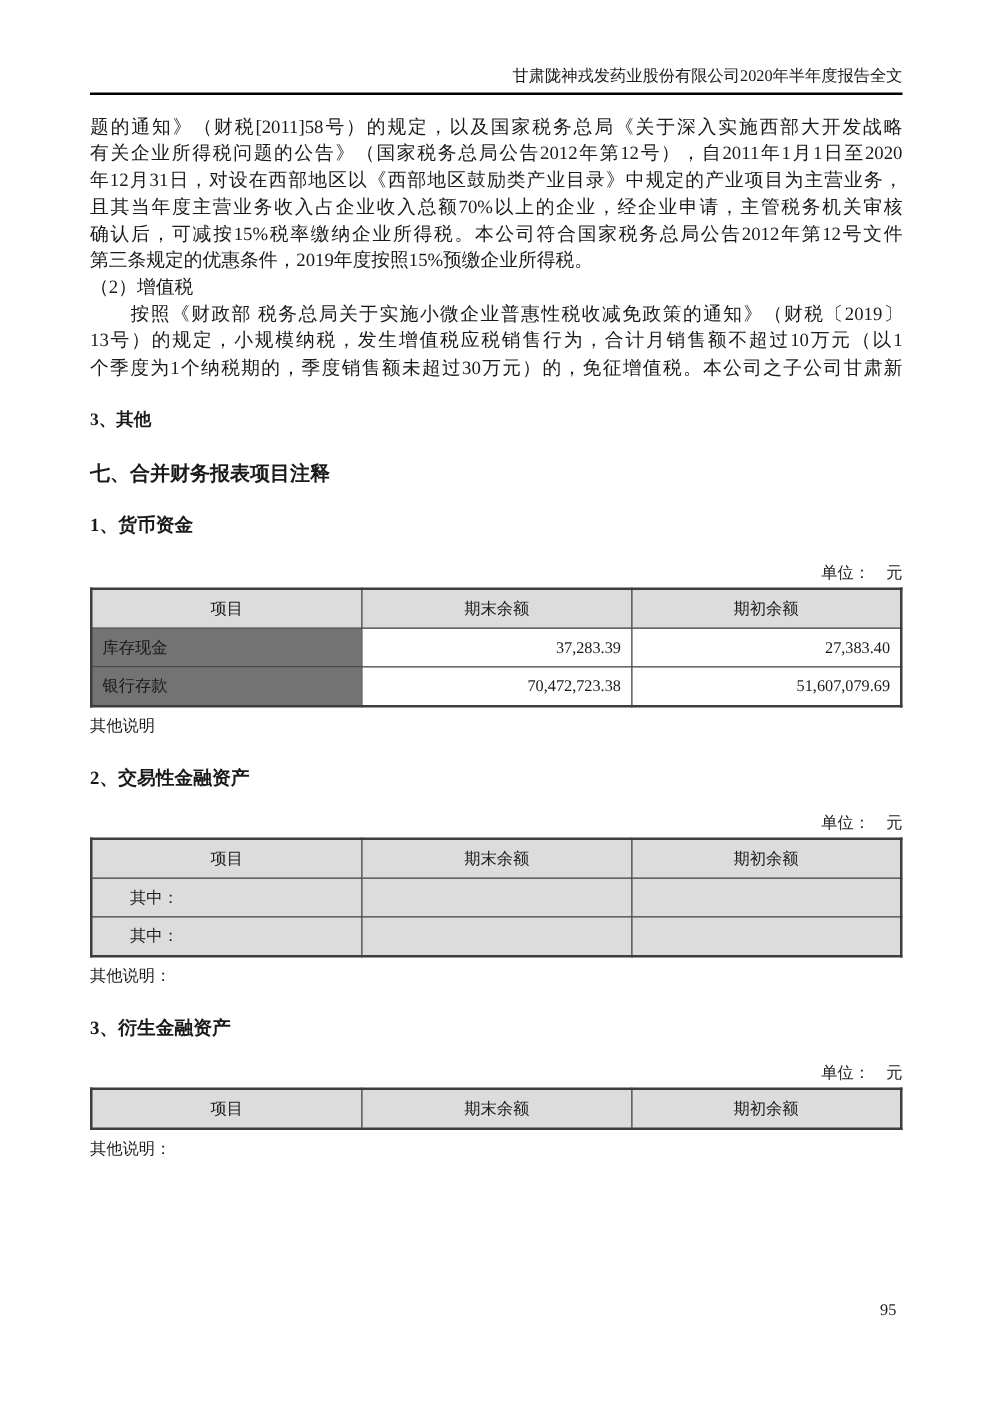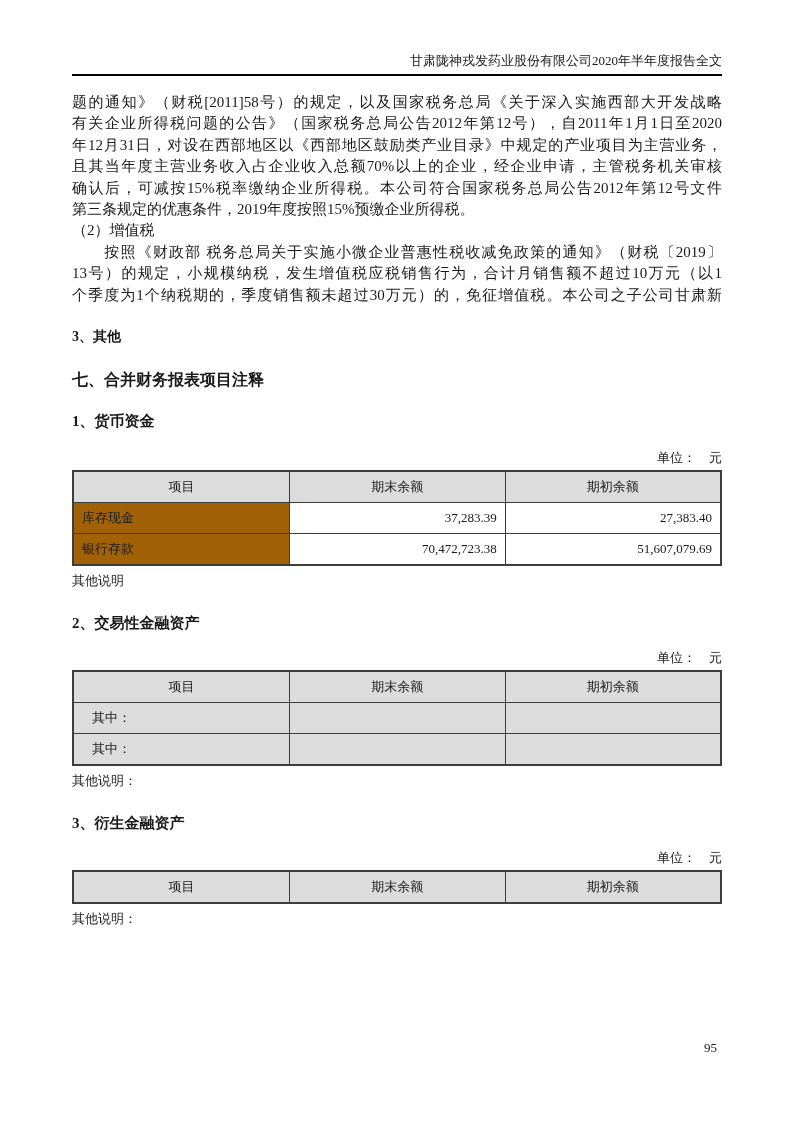--- a/index.html
+++ b/index.html
@@ -43,22 +43,22 @@
     text-align:center;
     border:1px solid #3d3d3d;
     padding:6px 8px;
     height:28px;
   }
   table.fin td {
     border:1px solid #3d3d3d;
     padding:6px 8px;
     height:29px;
   }
-  table.fin td.cell-label { background:#a16207; text-align:left; }
-  table.fin td.cell-label.indent { padding-left:18px; }
+  table.fin td.cell-label { background:#737373; text-align:left; }
+  table.fin td.cell-label.indent { padding-left:30px; }
   table.fin td.cell-num { background:#ffffff; text-align:right; }
   table.fin.all-gray td { background:#dcdcdc; }
   table.fin col.c1 { width:33.4%; }
   table.fin col.c2 { width:33.3%; }
   table.fin col.c3 { width:33.3%; }
   .note-line { margin-top:7px; font-size:13px; line-height:16px; }
   .page-number {
     position:absolute;
     top:1040px; right:76px;
     font-size:13px; color:#1a1a1a;

